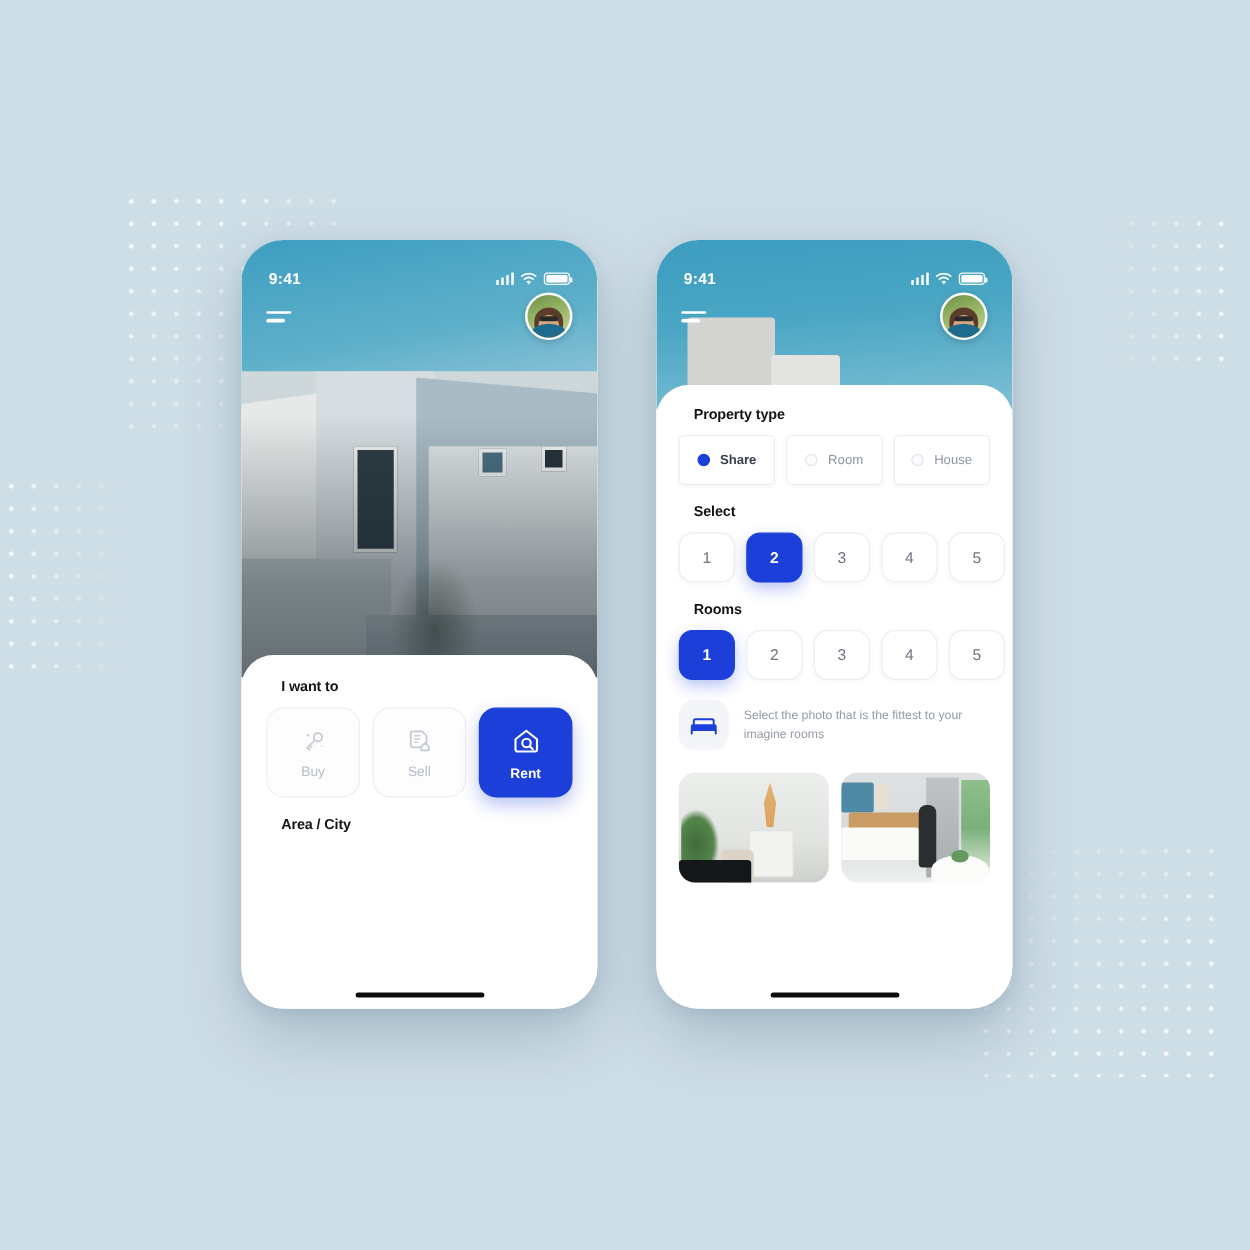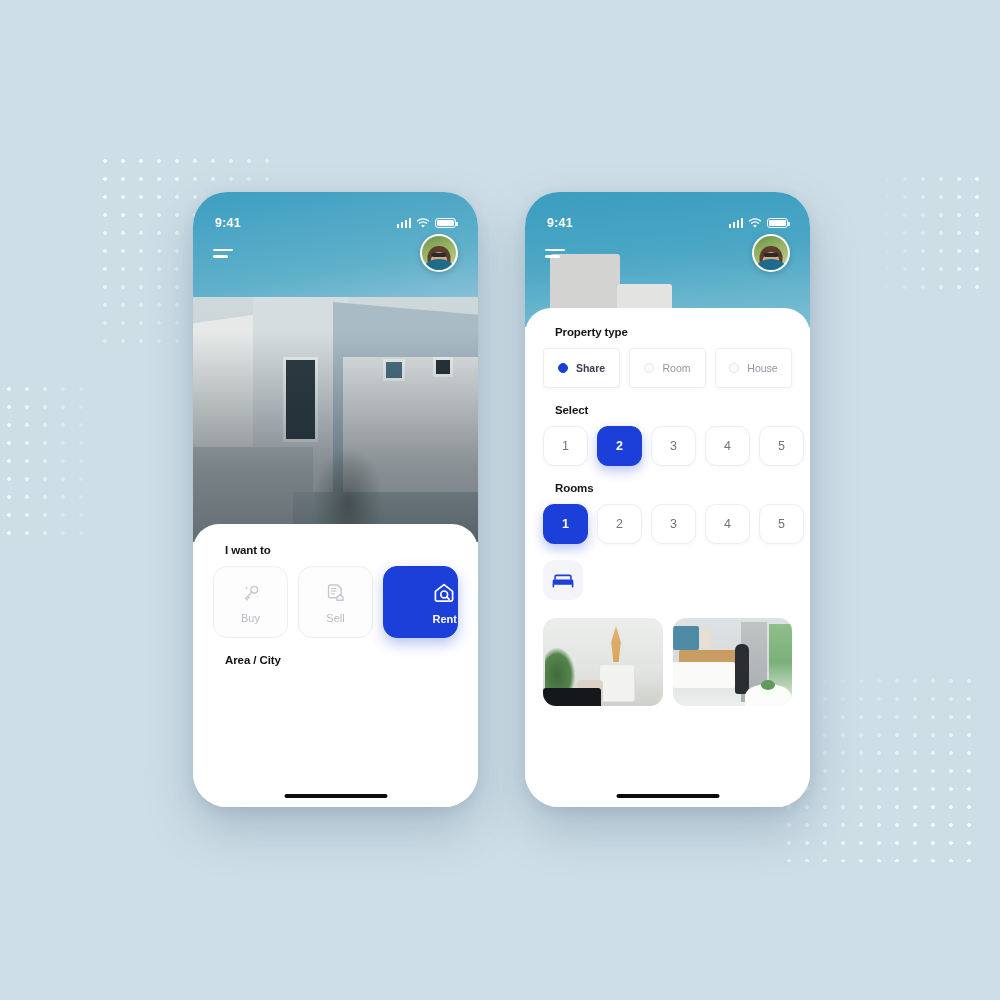--- a/index.html
+++ b/index.html
@@ -177,21 +177,20 @@
   .tiles { display: flex; gap: 10px; margin-bottom: 16px; }
   .tile {
     flex: 1; height: 72px; border-radius: 14px;
     display: flex; flex-direction: column; align-items: center; justify-content: center;
     gap: 7px; border: 1px solid #eceef1; background: #fdfdfe; cursor: pointer;
   }
   .tile .tlabel { font-size: 11px; color: #b6bcc6; }
   .tile.active {
     background: #1b3fd8; border-color: #1b3fd8;
     box-shadow: 0 6px 14px rgba(27,63,216,.30);
-    align-items: flex-end;
   }
   .tile.active .tlabel { color: #fff; font-weight: bold; }
 
   
   .field {
     height: 44px; border-radius: 12px; border: 1px solid #edeff2; background: #fff;
     display: flex; align-items: center; gap: 10px; padding: 0 13px;
     box-shadow: 0 2px 6px rgba(30,50,90,.045); margin-bottom: 18px; cursor: text;
   }
   .field-value { font-size: 11.5px; font-weight: bold; color: #15181d; }
@@ -454,20 +453,21 @@
     </div>
 
     <div class="info-row">
       <div class="info-icon">
         <svg width="24" height="24" viewBox="0 0 26 26">
           <path d="M3.4 12.4h19.2a1.6 1.6 0 0 1 1.6 1.6v4.2H1.8V14a1.6 1.6 0 0 1 1.6-1.6z" fill="#1b3fd8"></path>
           <path d="M4.4 12.2V9.4a1.4 1.4 0 0 1 1.4-1.4h14.4a1.4 1.4 0 0 1 1.4 1.4v2.8" stroke="#1b3fd8" stroke-width="1.7" fill="none" stroke-linecap="round"></path>
           <path d="M2.6 18.2v2.2M23.4 18.2v2.2" stroke="#1b3fd8" stroke-width="1.7" stroke-linecap="round"></path>
         </svg>
       </div>
+      <div class="info-text">Select the photo that is the fittest to your imagine rooms</div>
     </div>
 
     <div class="photo-row">
       <div class="photo p-a">
         <div class="ph pa1"></div>
           <div class="ph pa2"></div>
           <div class="ph pa3"></div>
         <div class="ph pa5"></div>
           <div class="ph pa4"></div>
       </div>

